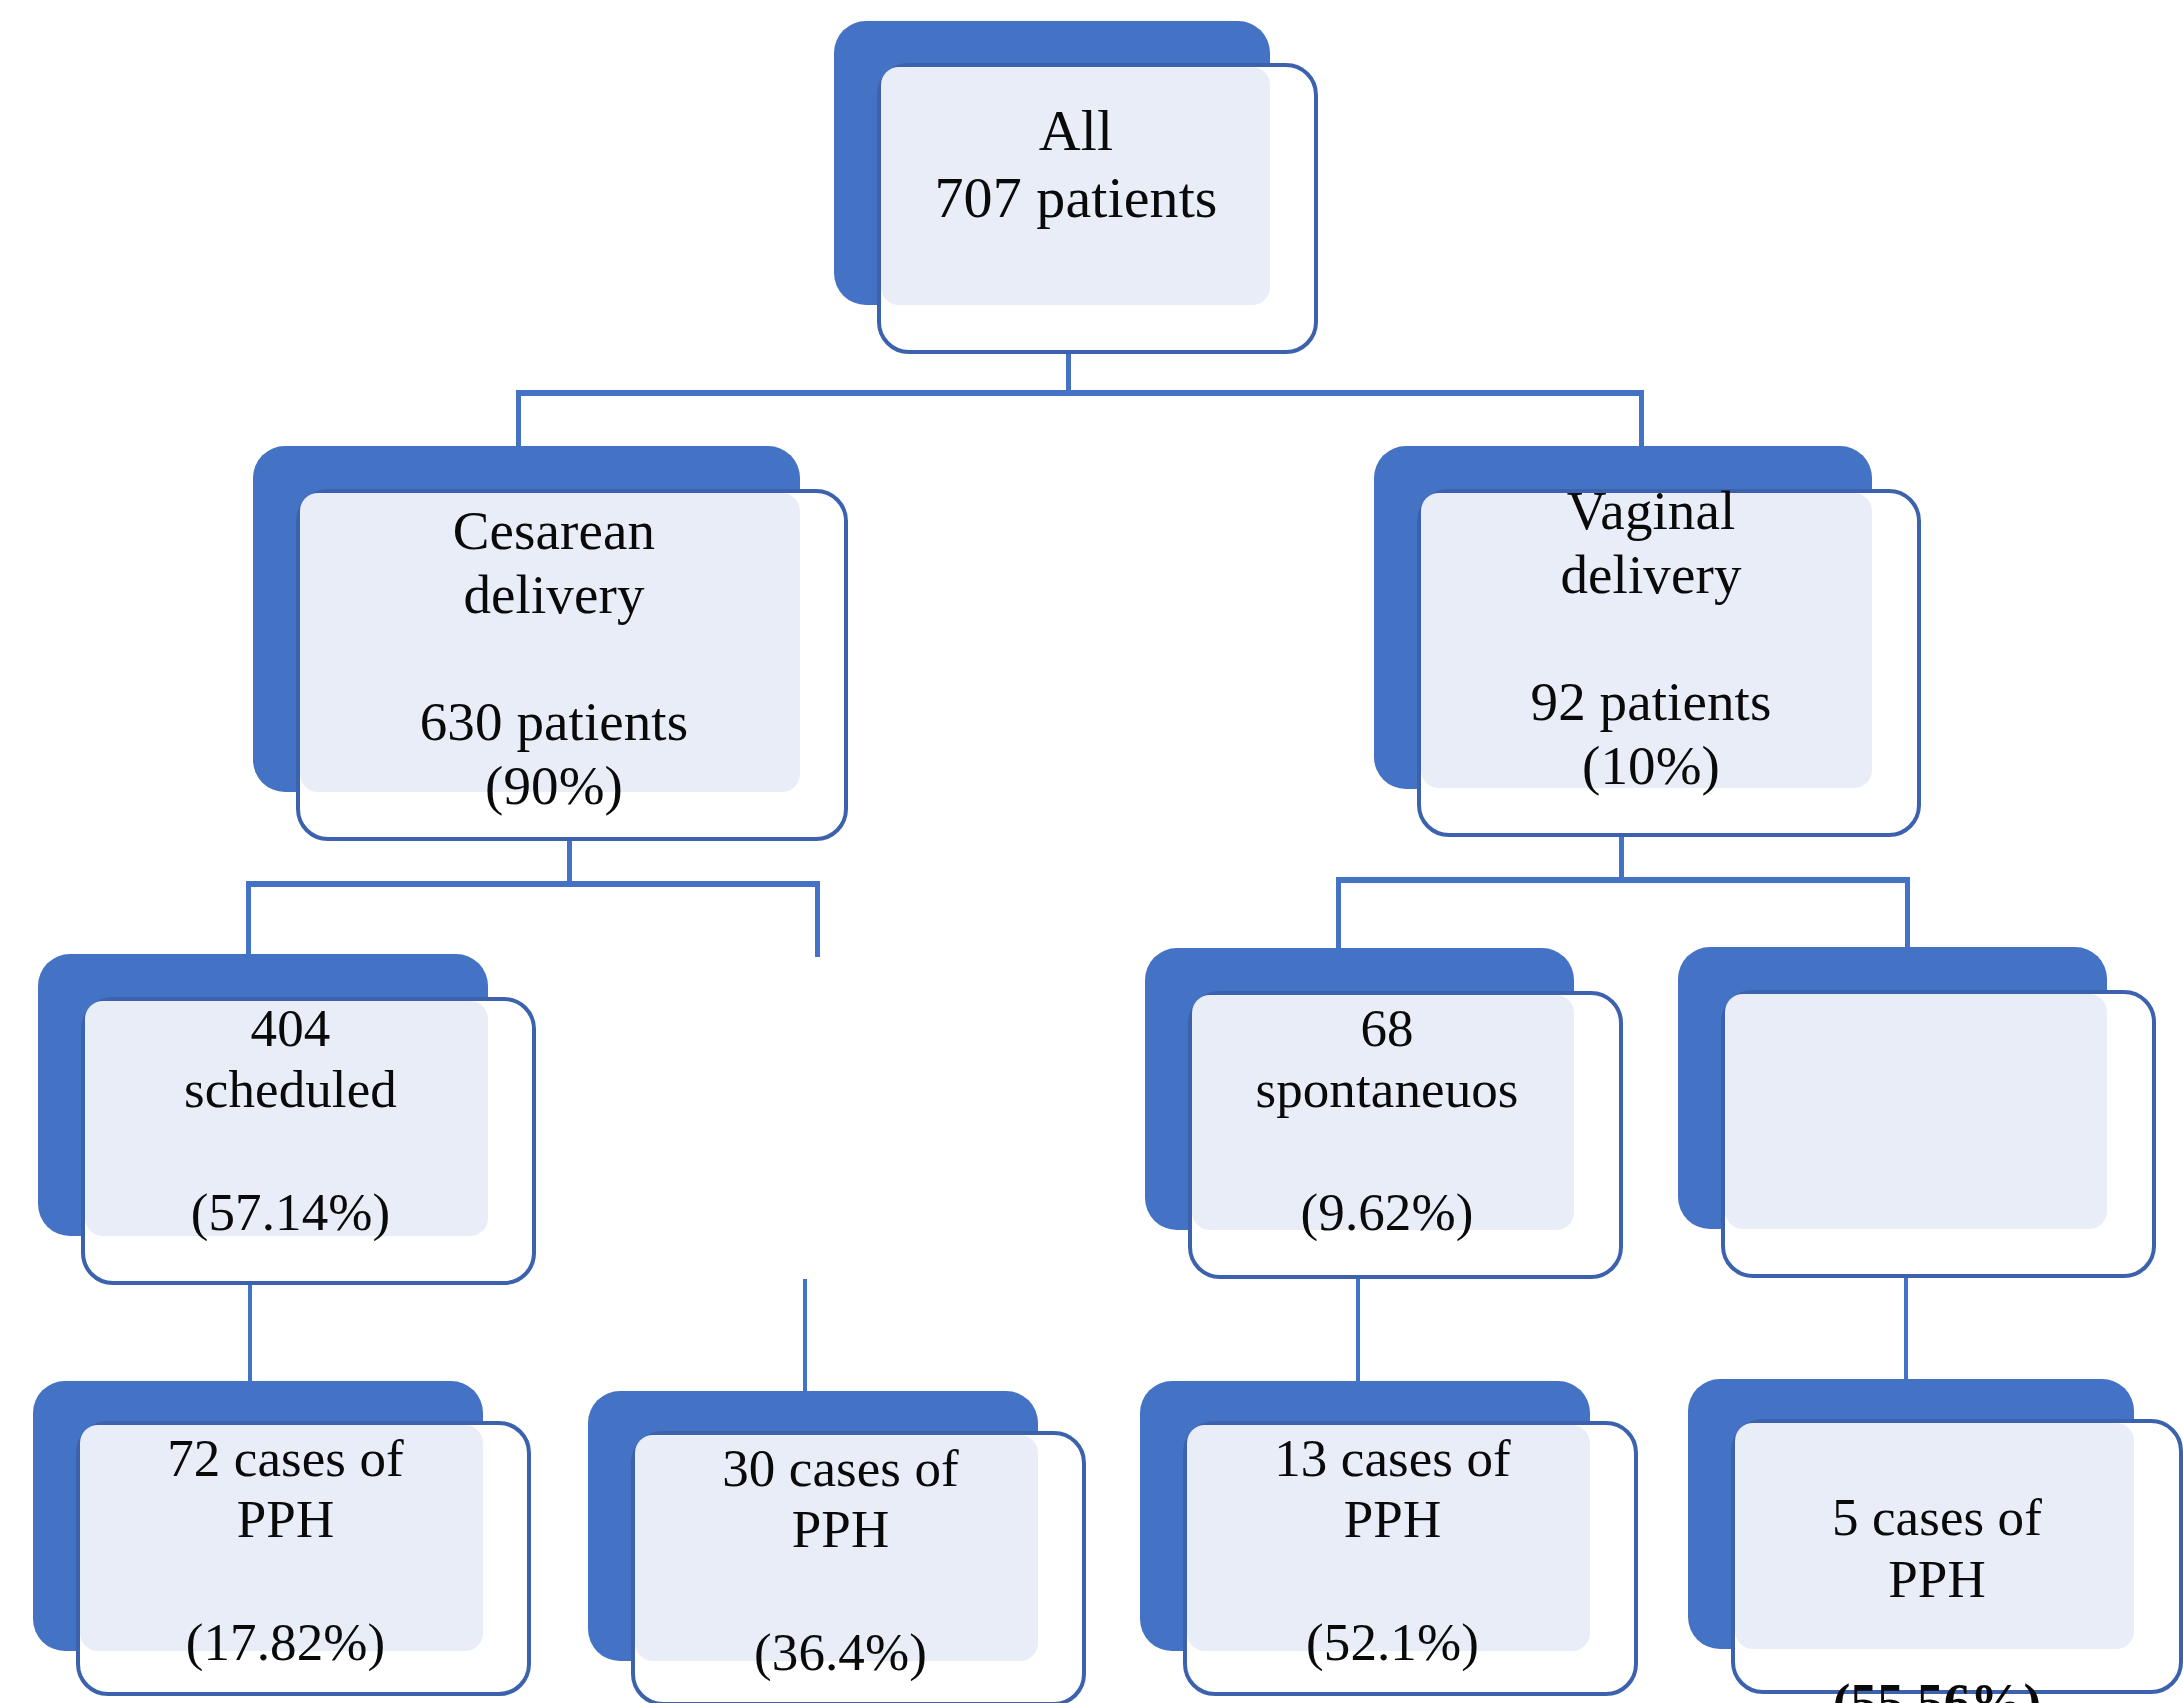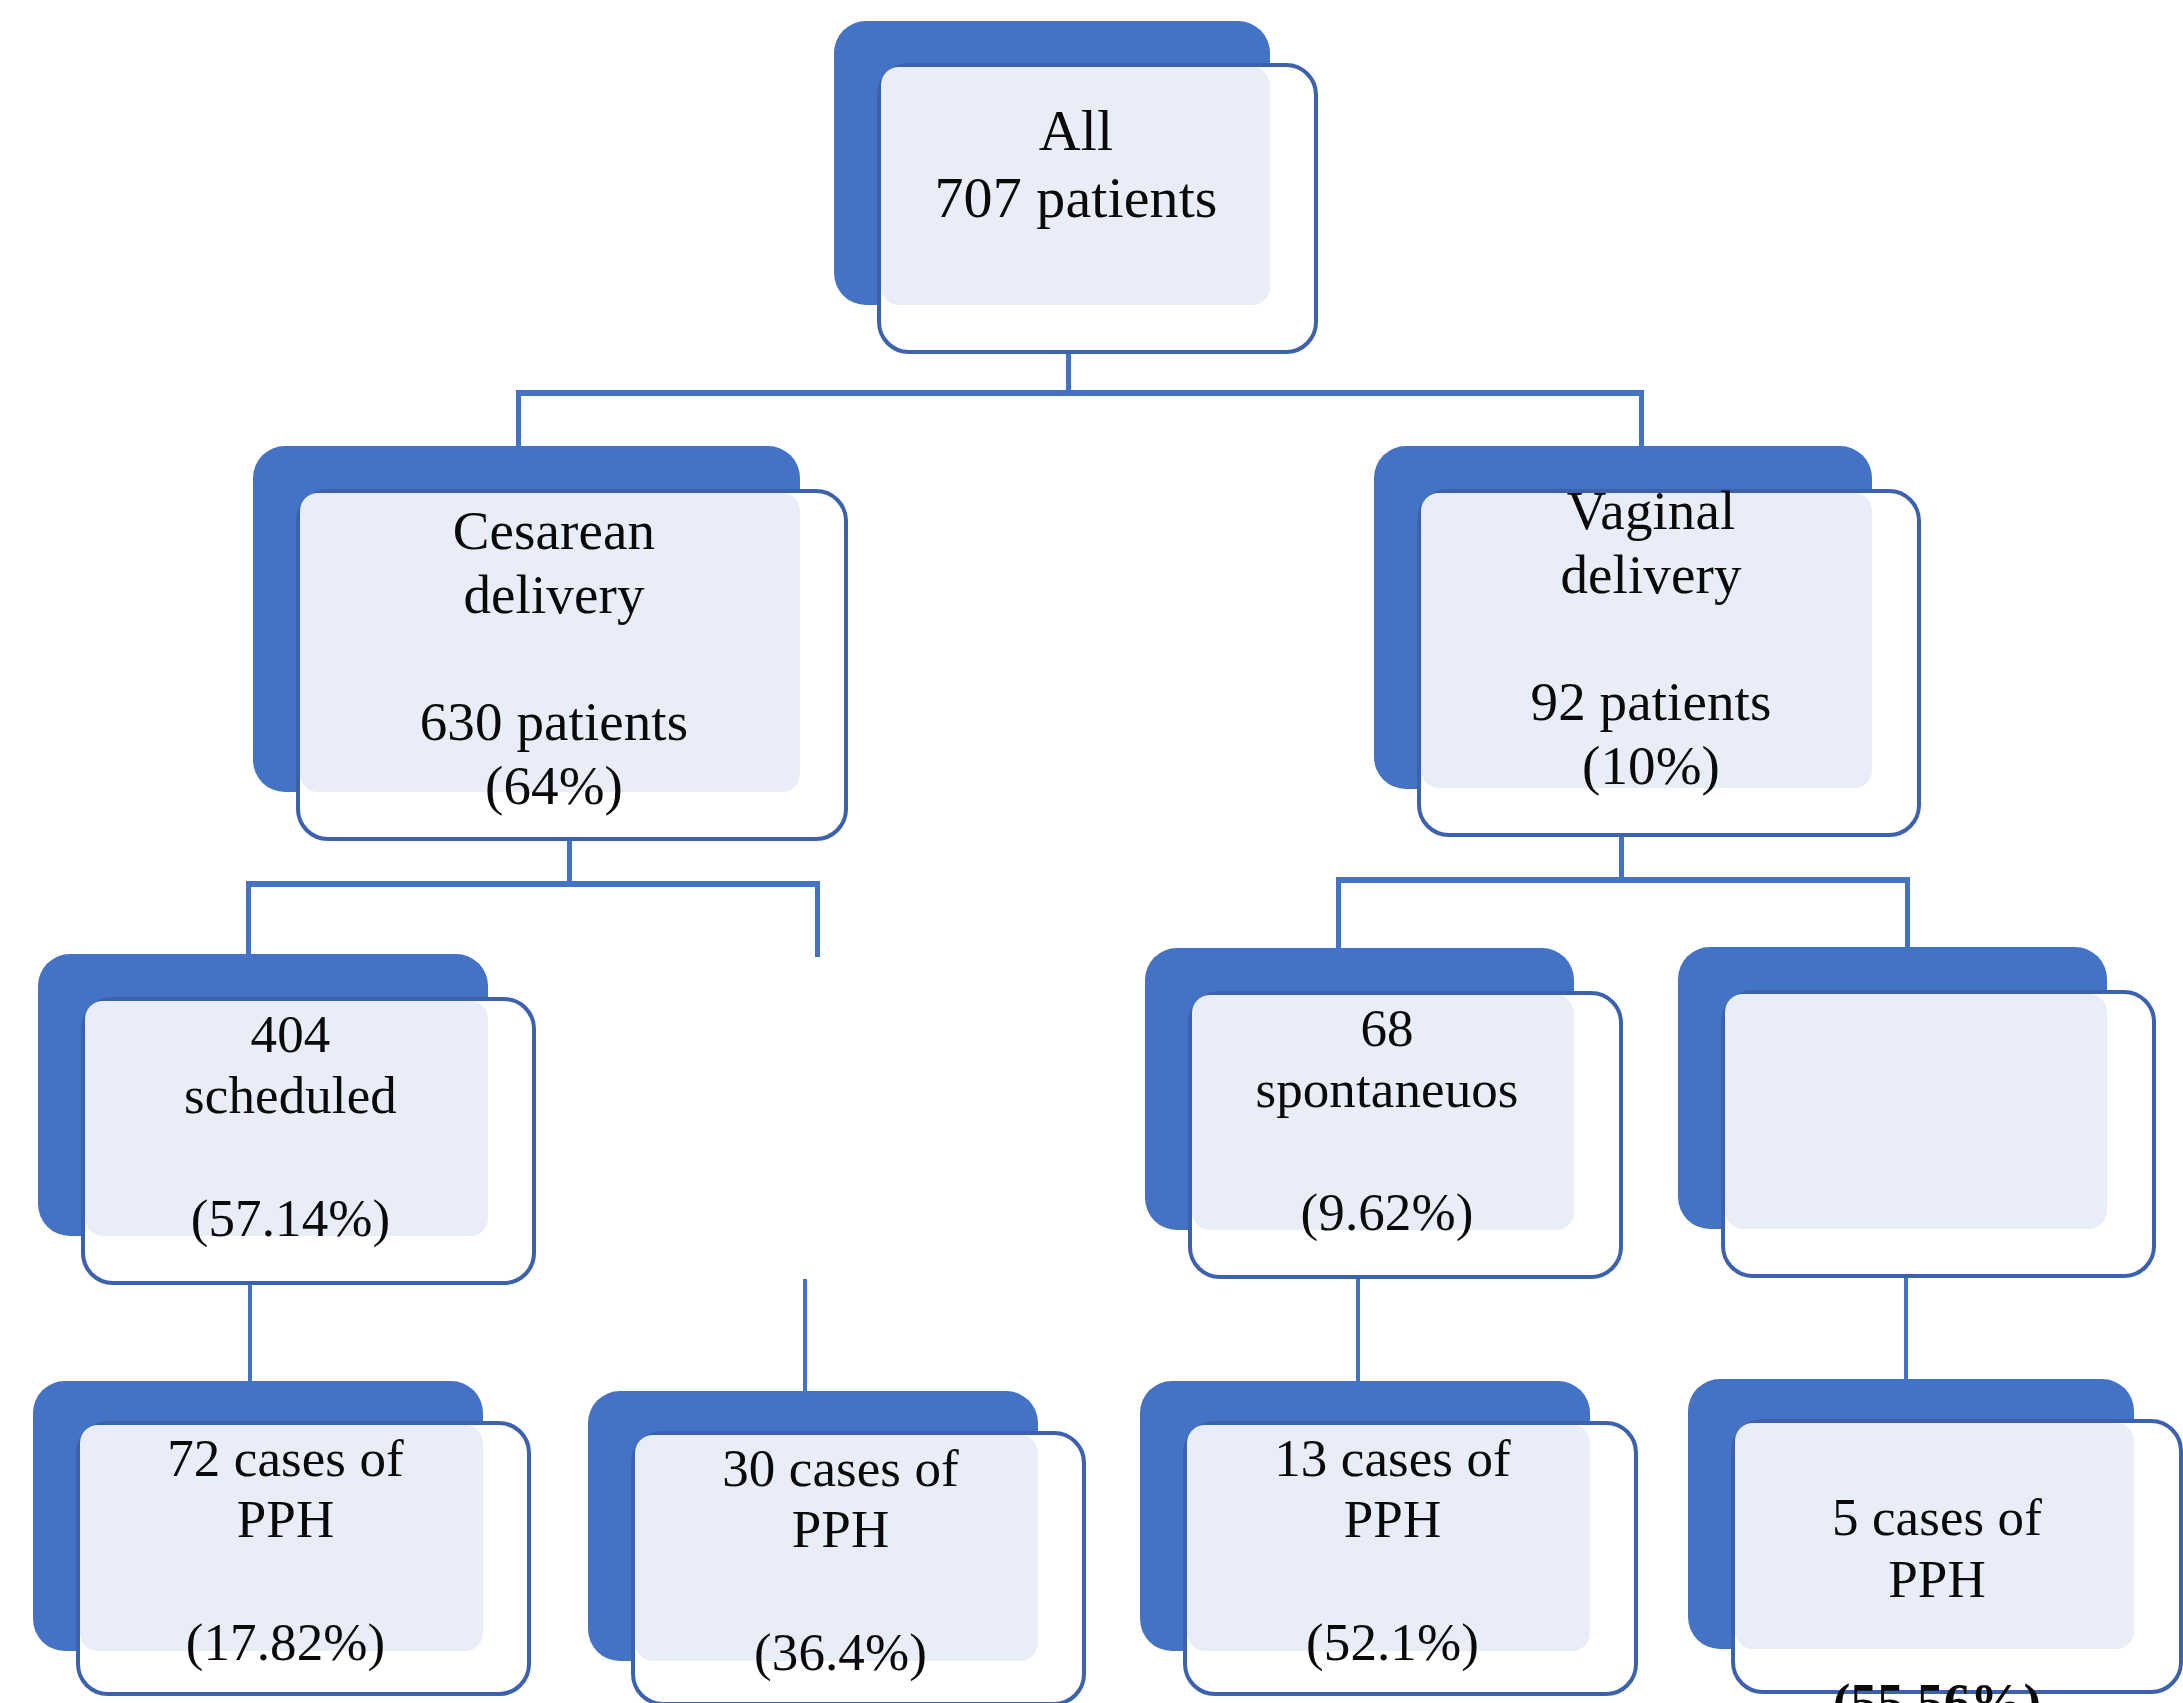--- a/index.html
+++ b/index.html
@@ -86,39 +86,39 @@
   </div>
 
   <div class="node" style="left:253px;top:446px;width:602px;height:401px;">
     <div class="shadow" style="left:0px;top:0px;width:547px;height:346px;"></div>
     <div class="card" style="left:43px;top:43px;width:552px;height:352px;"></div>
     <div class="inner" style="left:47px;top:47px;width:500px;height:299px;"></div>
     <div class="label" style="top:53px;font-size:55px;">Cesarean
 delivery
 
 630 patients
-(64%)</div>
+(90%)</div>
   </div>
 
   <div class="node" style="left:1374px;top:446px;width:554px;height:401px;">
     <div class="shadow" style="left:0px;top:0px;width:498px;height:343px;"></div>
     <div class="card" style="left:43px;top:43px;width:504px;height:348px;"></div>
     <div class="inner" style="left:47px;top:47px;width:451px;height:295px;"></div>
     <div class="label" style="top:33px;font-size:55px;">Vaginal
 delivery
 
 92 patients
 (10%)</div>
   </div>
 
   <div class="node" style="left:38px;top:954px;width:505px;height:336px;">
     <div class="shadow" style="left:0px;top:0px;width:450px;height:282px;"></div>
     <div class="card" style="left:43px;top:43px;width:455px;height:288px;"></div>
     <div class="inner" style="left:47px;top:47px;width:403px;height:235px;"></div>
-    <div class="label" style="top:50px;font-size:53px;">404
+    <div class="label" style="top:44px;font-size:53px;">404
 scheduled
 
 (57.14%)</div>
   </div>
 
 
   <div class="node" style="left:1145px;top:948px;width:484px;height:336px;">
     <div class="shadow" style="left:0px;top:0px;width:429px;height:282px;"></div>
     <div class="card" style="left:43px;top:43px;width:435px;height:288px;"></div>
     <div class="inner" style="left:47px;top:47px;width:382px;height:235px;"></div>

